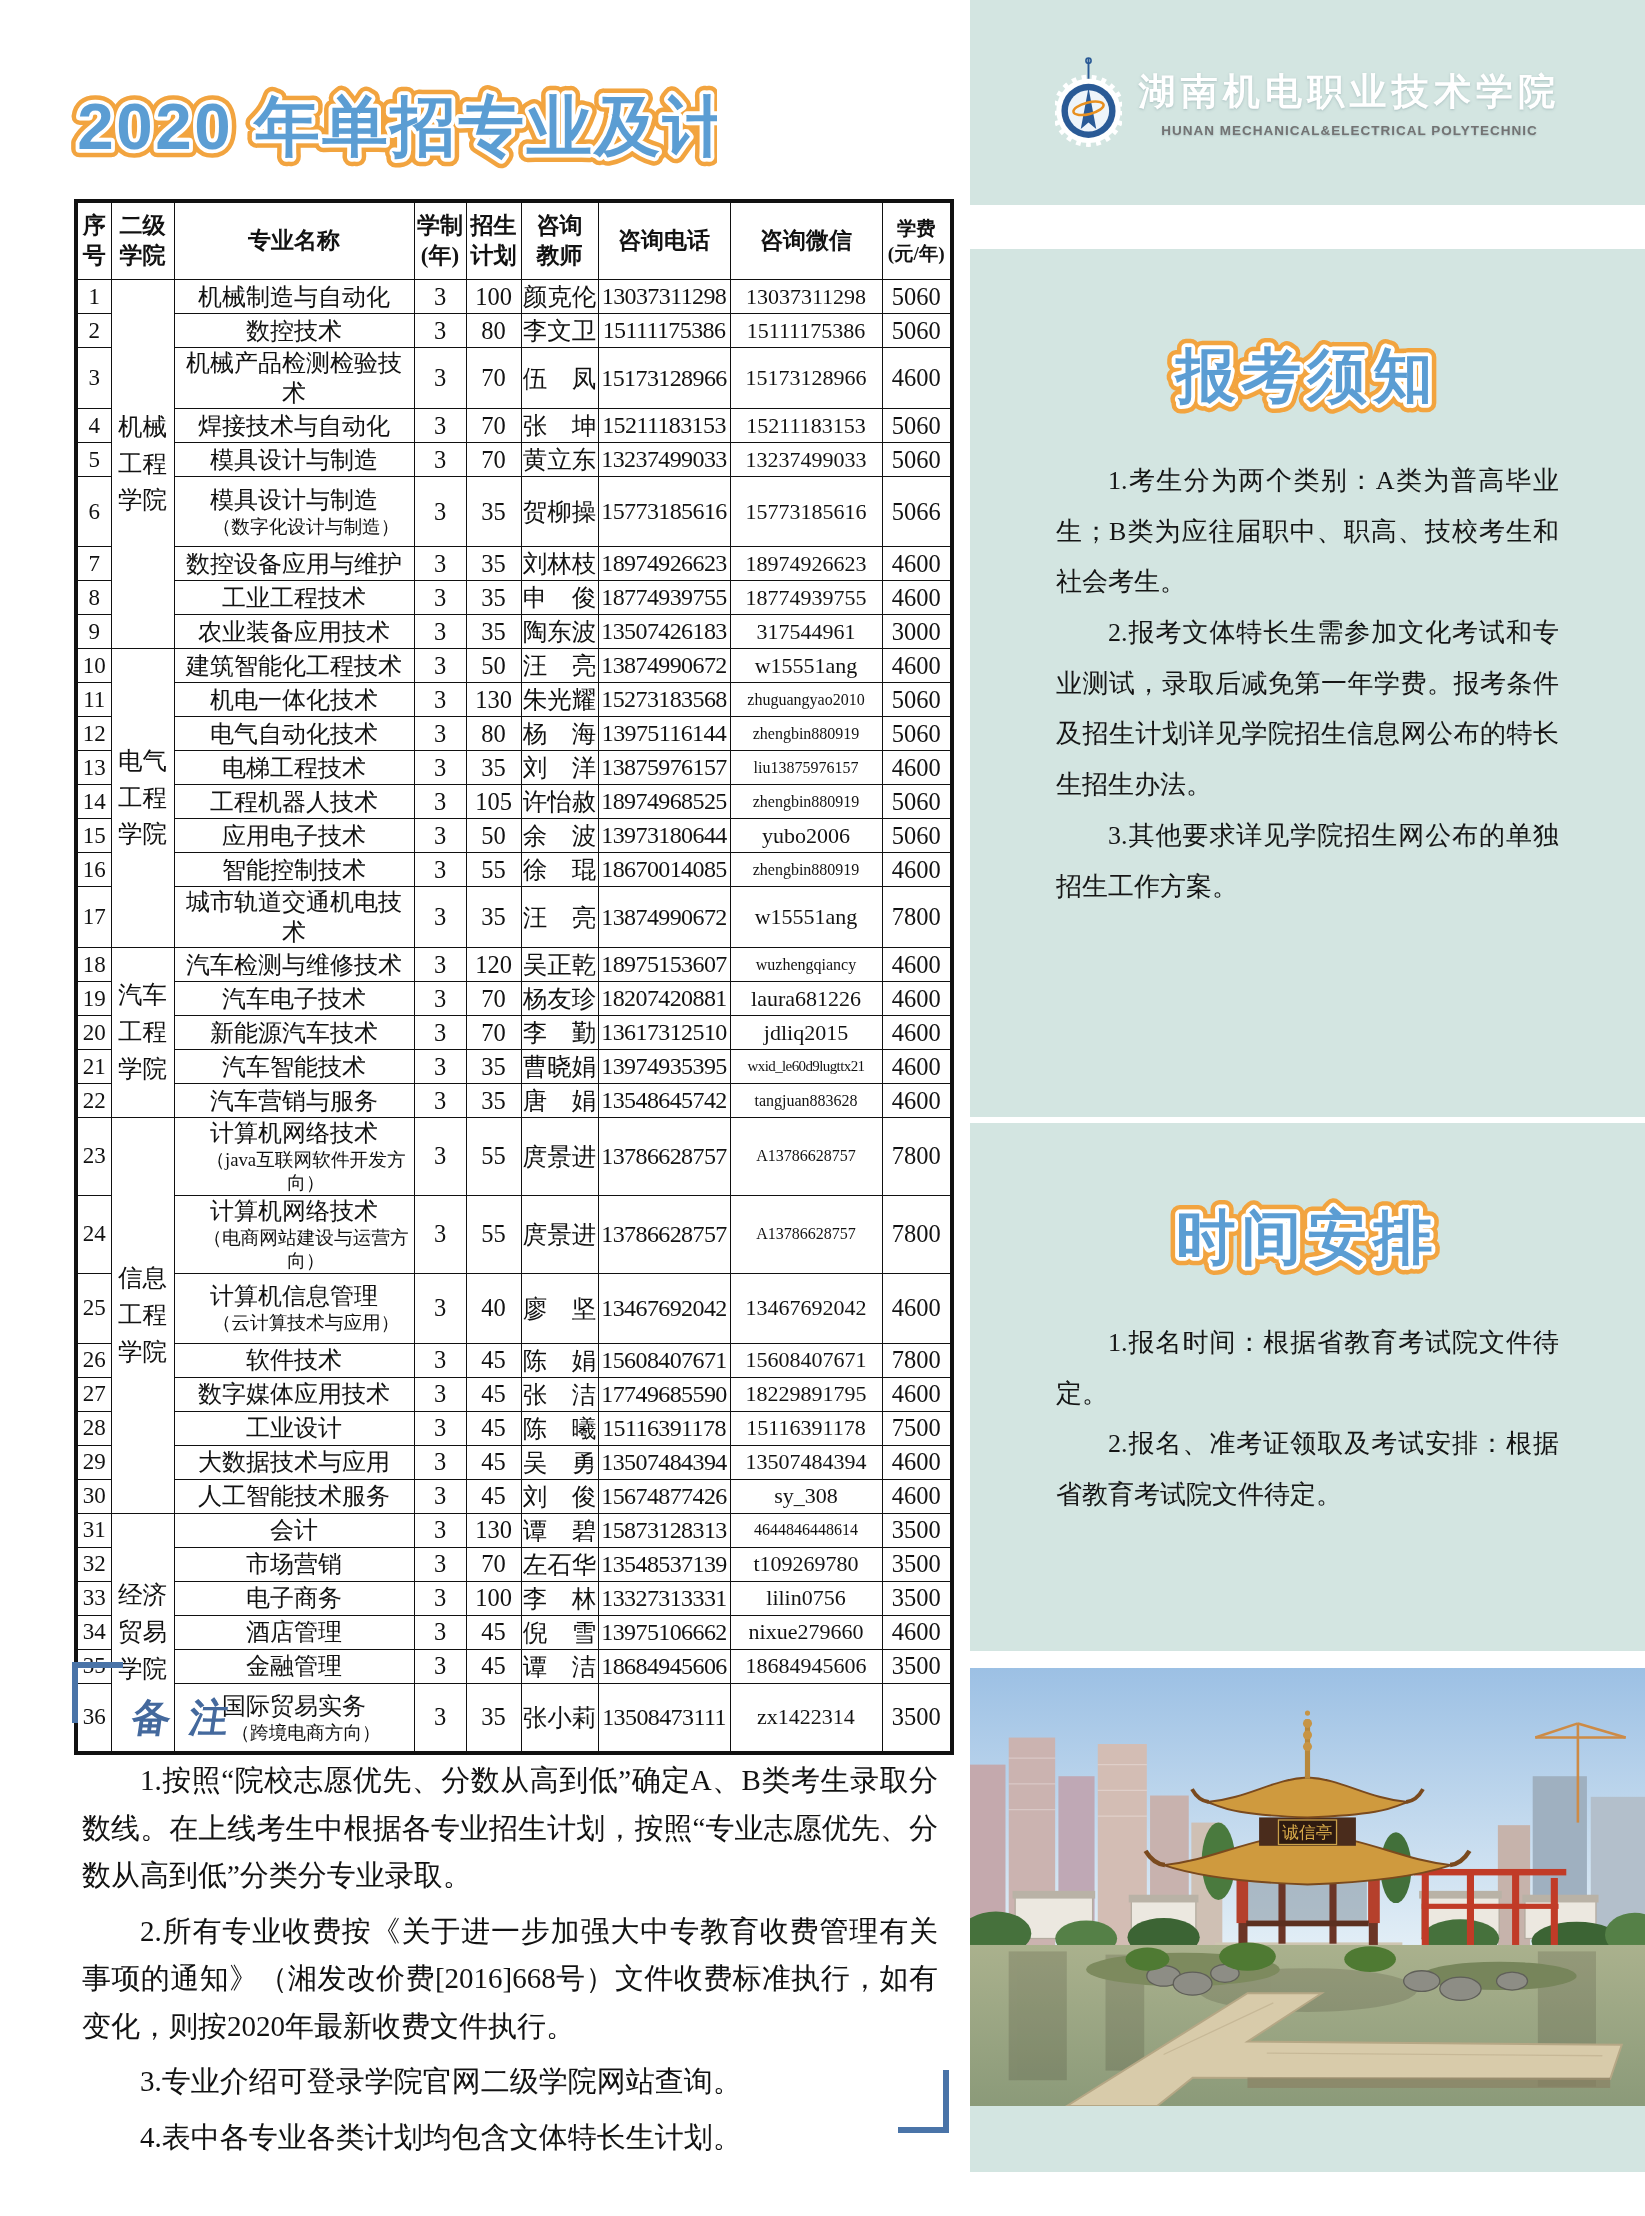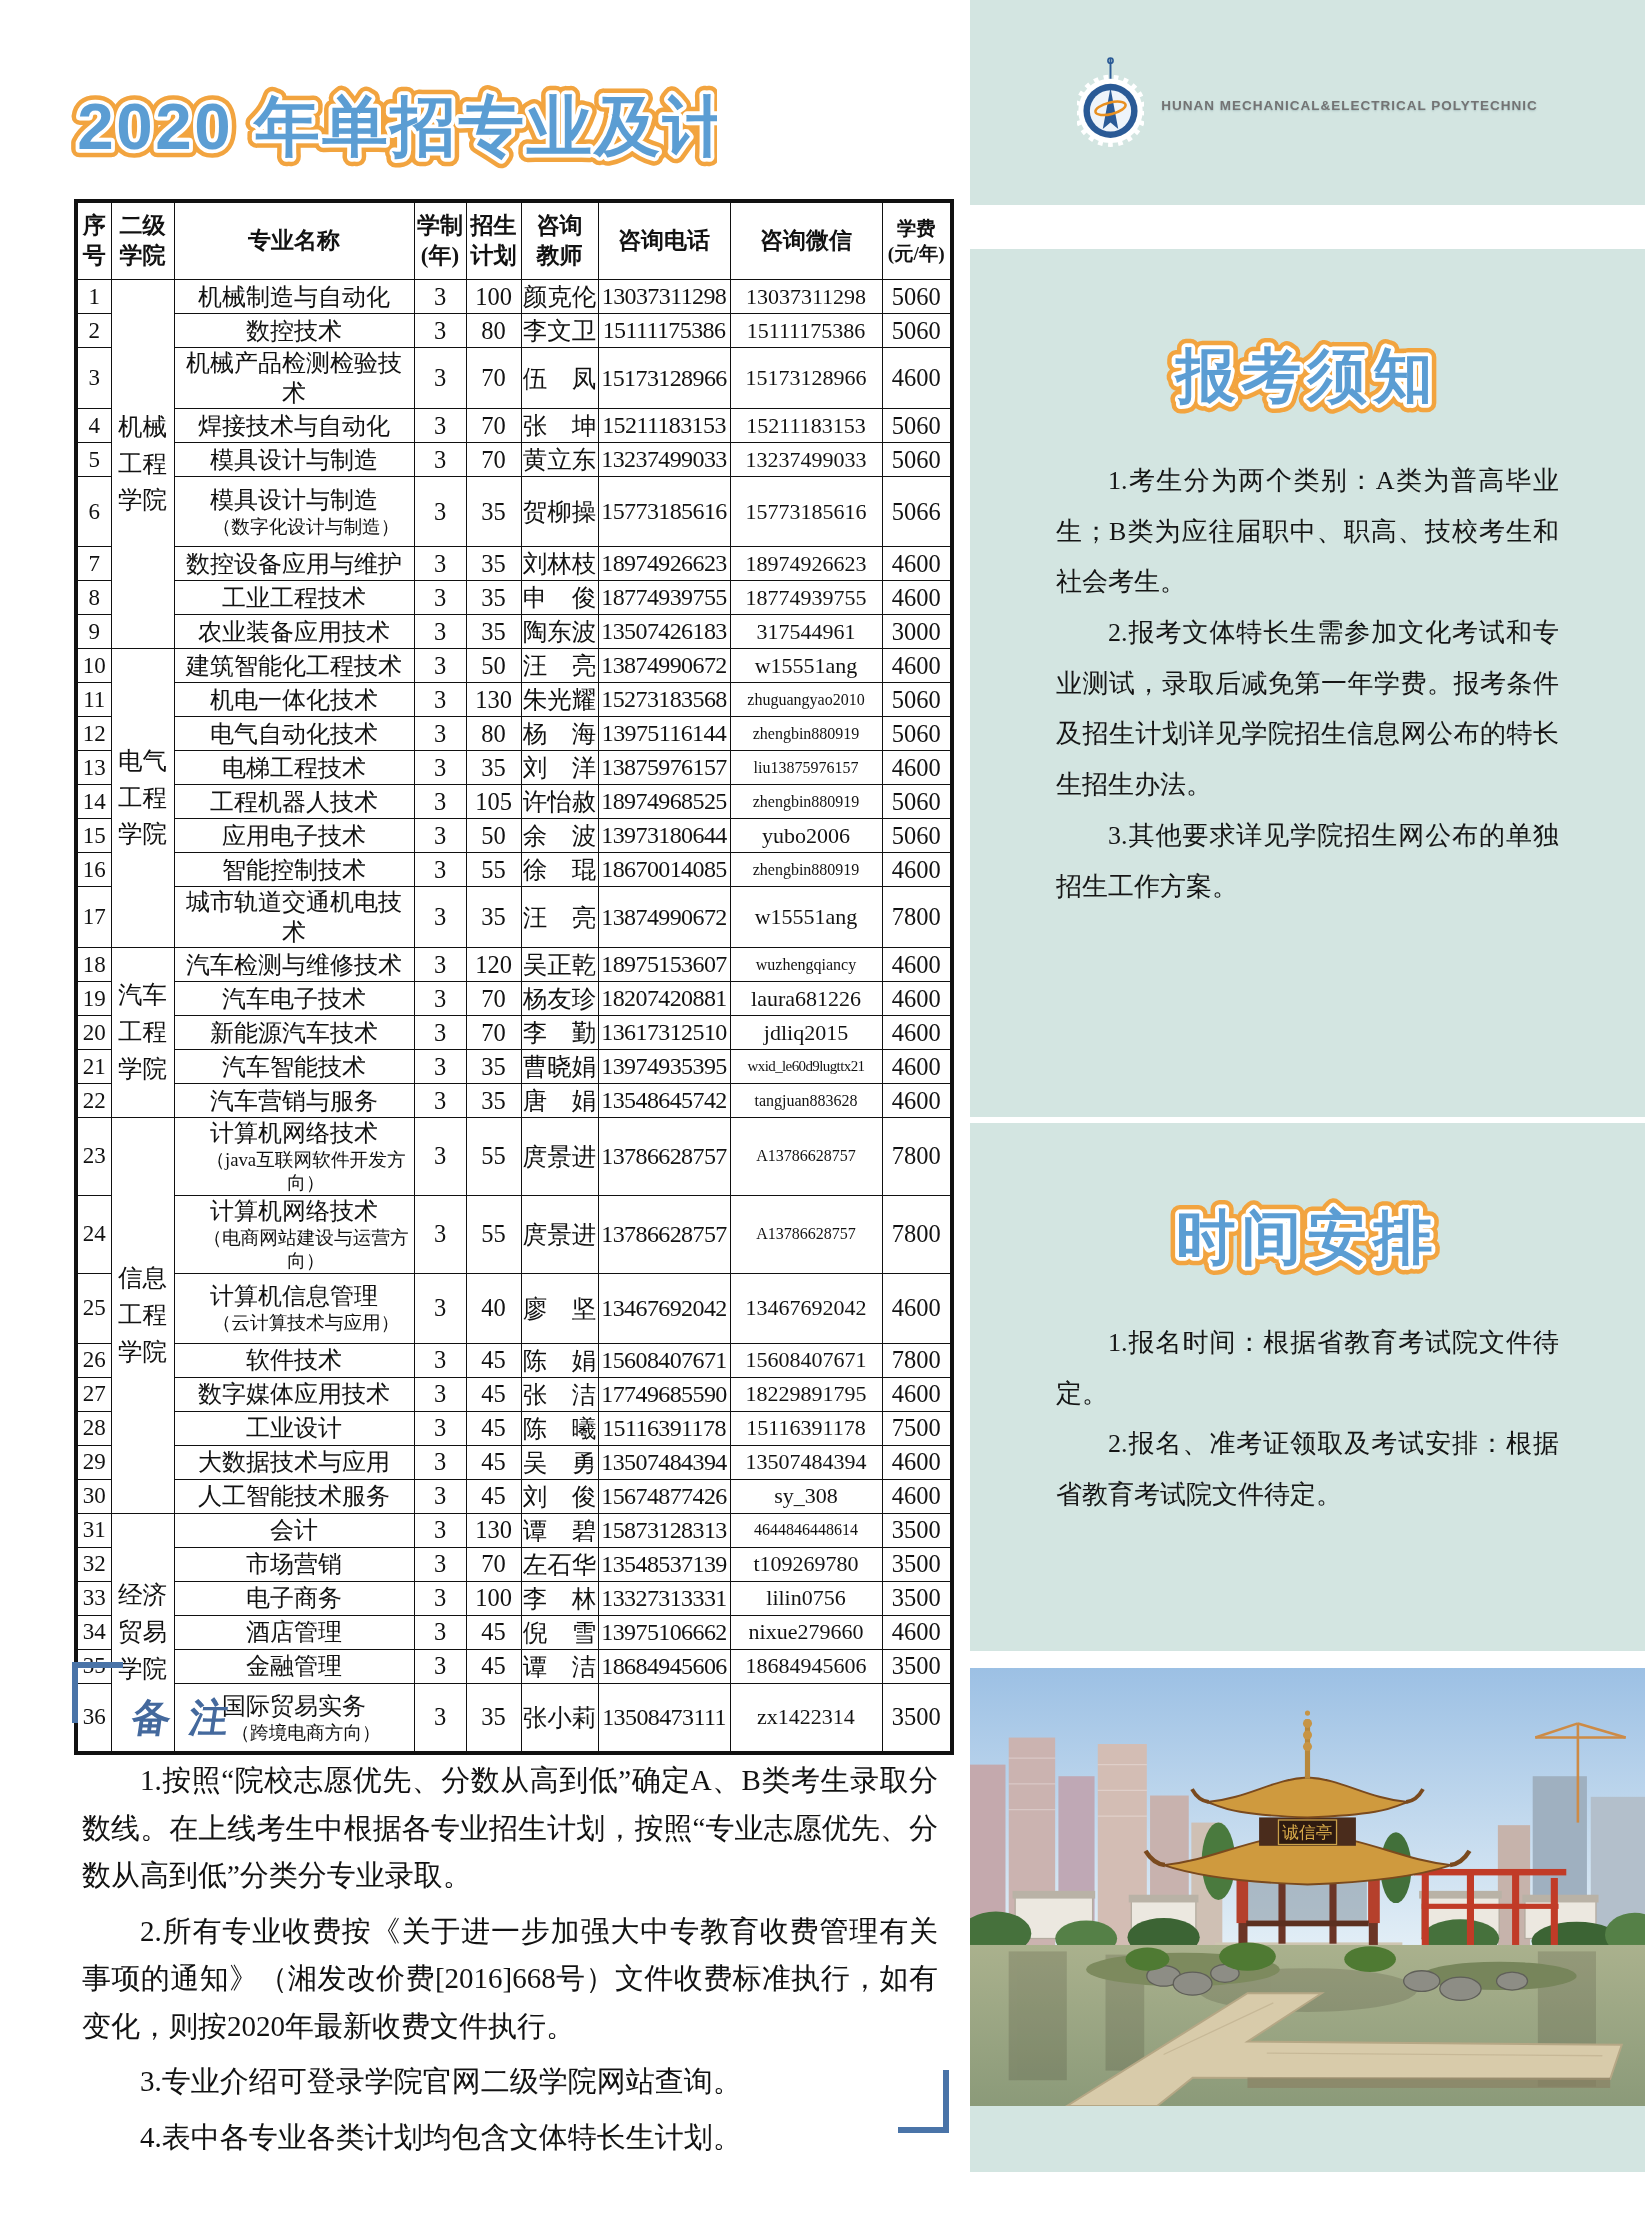--- a/index.html
+++ b/index.html
@@ -576,20 +576,21 @@
       <line x1="52" y1="6" x2="52" y2="40" stroke="#2a5a96" stroke-width="3"></line>
       <circle cx="52" cy="10" r="4" fill="none" stroke="#2a5a96" stroke-width="2.5"></circle>
       <circle cx="52" cy="88" r="50" fill="#ffffff"></circle>
       <circle cx="52" cy="88" r="50" fill="none" stroke="#ffffff" stroke-width="12" stroke-dasharray="7 8"></circle>
       <circle cx="52" cy="88" r="42" fill="#2a5a96"></circle>
       <circle cx="52" cy="88" r="32" fill="#eef4fa"></circle>
       <path d="M52 52 L40 116 L52 106 L64 116 Z" fill="#2a5a96"></path>
       <ellipse cx="52" cy="84" rx="24" ry="9" fill="none" stroke="#e89020" stroke-width="4" transform="rotate(-14 52 84)"></ellipse>
     </svg>
     <div class="school-names">
+      <div class="school-cn">湖南机电职业技术学院</div>
       <div class="school-en">HUNAN MECHANICAL&amp;ELECTRICAL POLYTECHNIC</div>
     </div>
   </div>
 
   <div class="rc rc-notice">
     <svg class="badge-svg" width="413" height="97" viewBox="0 0 640 150">
       <g text-anchor="middle">
         <text class="bubble-orange" x="320" y="110">报考须知</text>
         <text class="bubble-white" x="320" y="110">报考须知</text>
         <text class="bubble-fill" x="320" y="110">报考须知</text>

